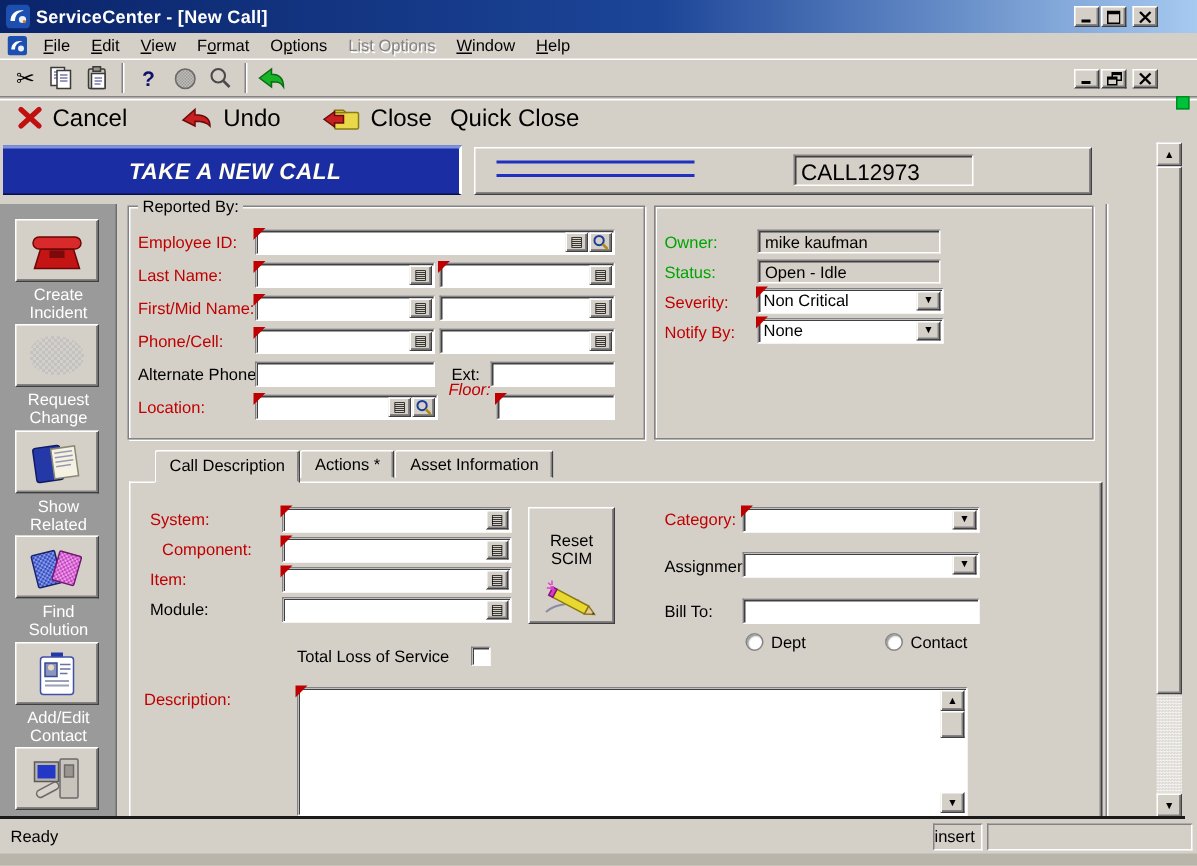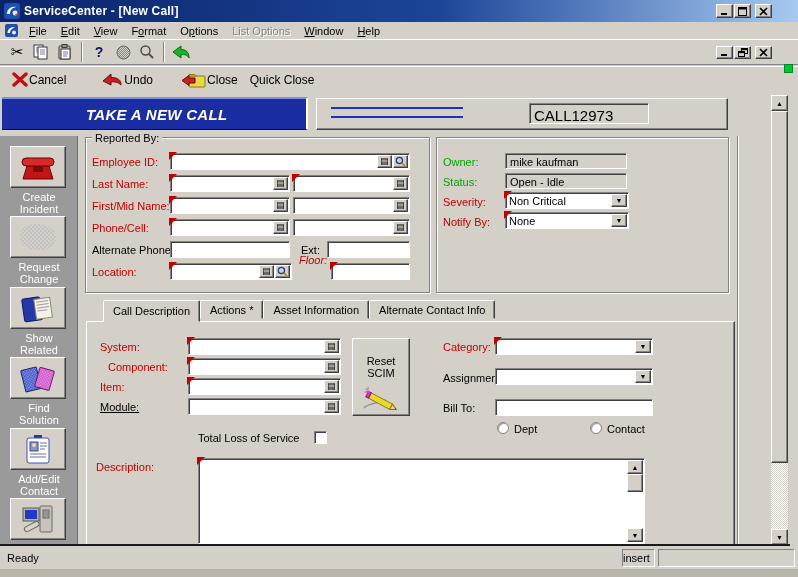--- a/index.html
+++ b/index.html
@@ -33,21 +33,21 @@
 
   
   .toolbar1 { left:0; top:39px; width:798px; height:26px; border-top:1px solid #fff; border-bottom:1px solid #848284;
     display:flex; align-items:center; padding-left:5px; }
   .tbtn { width:24px; height:22px; display:flex; align-items:center; justify-content:center; }
   .tsep { width:2px; height:20px; border-left:1px solid #848284; border-right:1px solid #fff; margin:0 4px; }
   .glyph-cut { font-size:15px; }
   .glyph-help { font-size:14px; font-weight:bold; color:#10106a; }
 
   .toolbar2 { left:0; top:66px; width:798px; height:26px; border-top:1px solid #fff; display:flex; align-items:center; }
-  .action { display:flex; align-items:center; font-size:12px; }
+  .action { display:flex; align-items:flex-start; gap:6px; font-size:16px; }
   .green-dot { left:784px; top:64px; width:9px; height:9px; background:#00C23A; border:1px solid #008a22; }
 
   
   .banner { left:2px; top:97px; width:306px; height:33px; background:#1B2DA3;
     border-top:2px solid #7D93DF; border-right:2px solid #fff; border-bottom:1px solid #051045; }
   .banner-text { position:absolute; left:84px; top:7px; color:#FFFFEC; font-style:italic; font-weight:bold; font-size:15px; letter-spacing:.3px; }
   .banner-side { left:316px; top:98px; width:412px; height:32px; }
   .blue-line { position:absolute; left:14px; width:132px; height:2px; background:#2030C0; }
   .callid-box { position:absolute; left:212px; top:4px; width:120px; height:21px; background:#D4D0C8; padding:3px 4px; font-size:15px; }
 
@@ -482,21 +482,20 @@
   <span class="sel">None</span>
   <span class="drop raised">
       <span>▼</span>
     </span>
 </span>
 
 <div class="tabs">
   <span class="tab active">Call Description</span>
   <span class="tab">Actions *</span>
   <span class="tab">Asset Information</span>
-  <span class="tab">Alternate Contact Info</span>
 </div>
 <div class="abs tabpanel"></div>
 
 <span class="abs flabel req-label" style="left:100px; top:341px;">System:</span>
 <span class="tfield sunken has1" style="left:188px; top:338px; width:153px;">
   <span class="req-corner"></span>
   <input style="">
   <span class="mini-btn raised" style="right:1px;">
       <span>▤</span>
     </span>
@@ -513,21 +512,21 @@
 
 <span class="abs flabel req-label" style="left:100px; top:381px;">Item:</span>
 <span class="tfield sunken has1" style="left:188px; top:378px; width:153px;">
   <span class="req-corner"></span>
   <input style="">
   <span class="mini-btn raised" style="right:1px;">
       <span>▤</span>
     </span>
 </span>
 
-<span class="abs flabel" style="left:100px; top:401px;text-decoration:underline;">Module:</span>
+<span class="abs flabel" style="left:100px; top:401px;">Module:</span>
 <span class="tfield sunken has1" style="left:188px; top:398px; width:153px;">
   <input style="">
   <span class="mini-btn raised" style="right:1px;">
       <span>▤</span>
     </span>
 </span>
 
 <span class="abs raised reset-scim">
   <span style="white-space: pre-line;">Reset
 SCIM</span>

